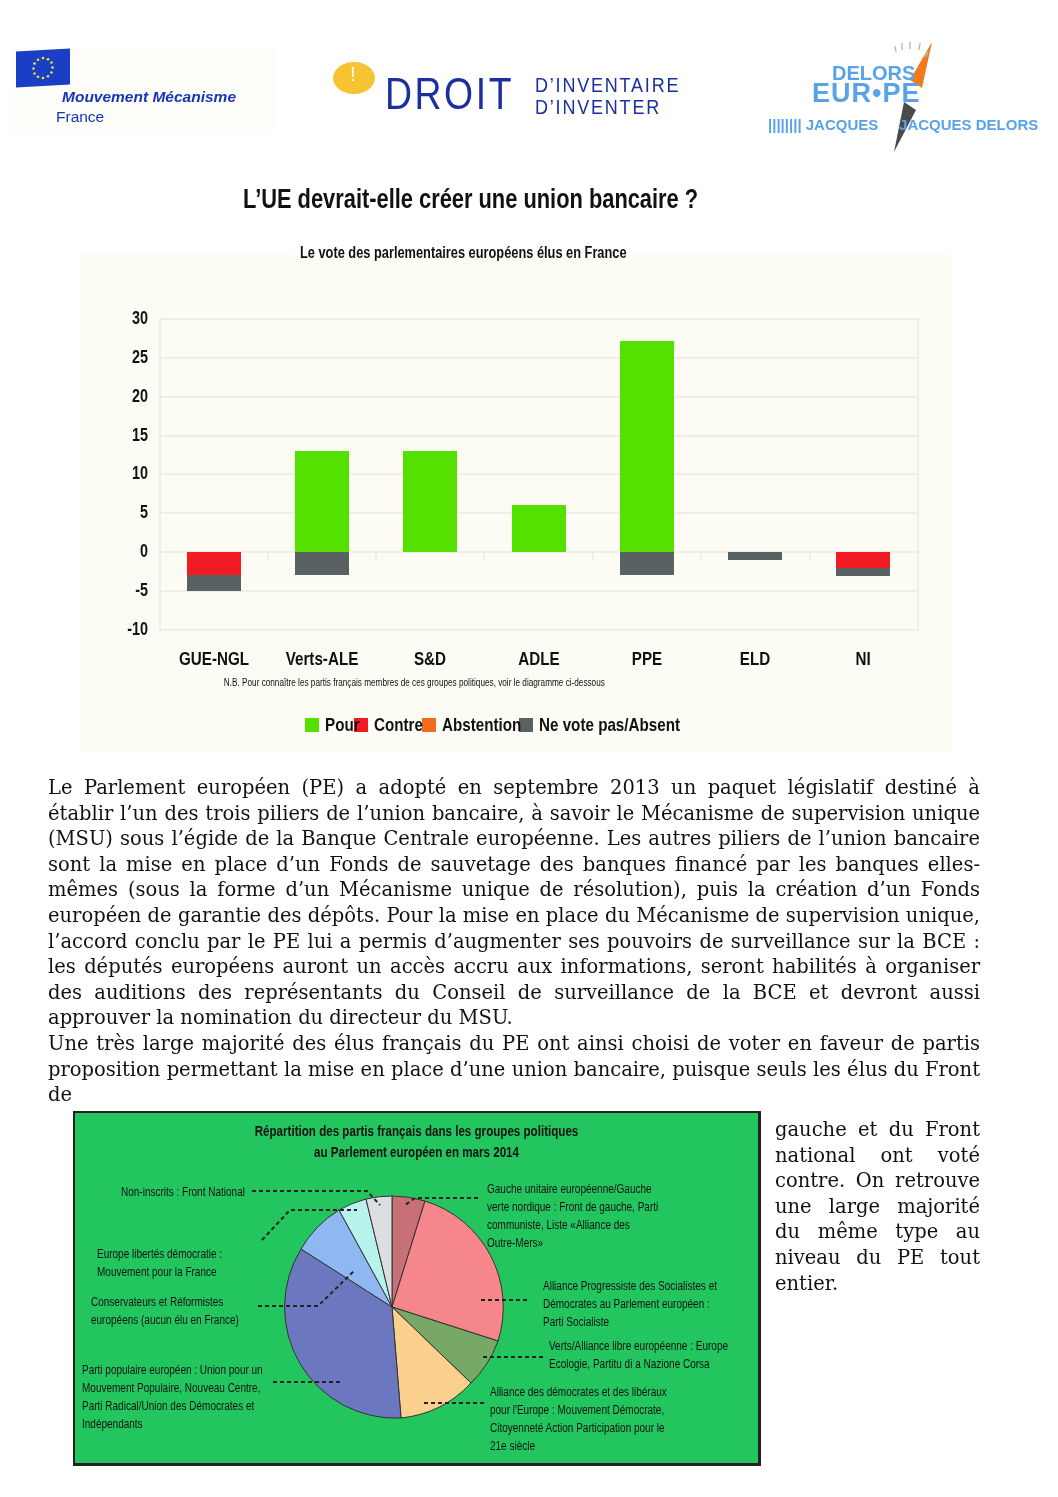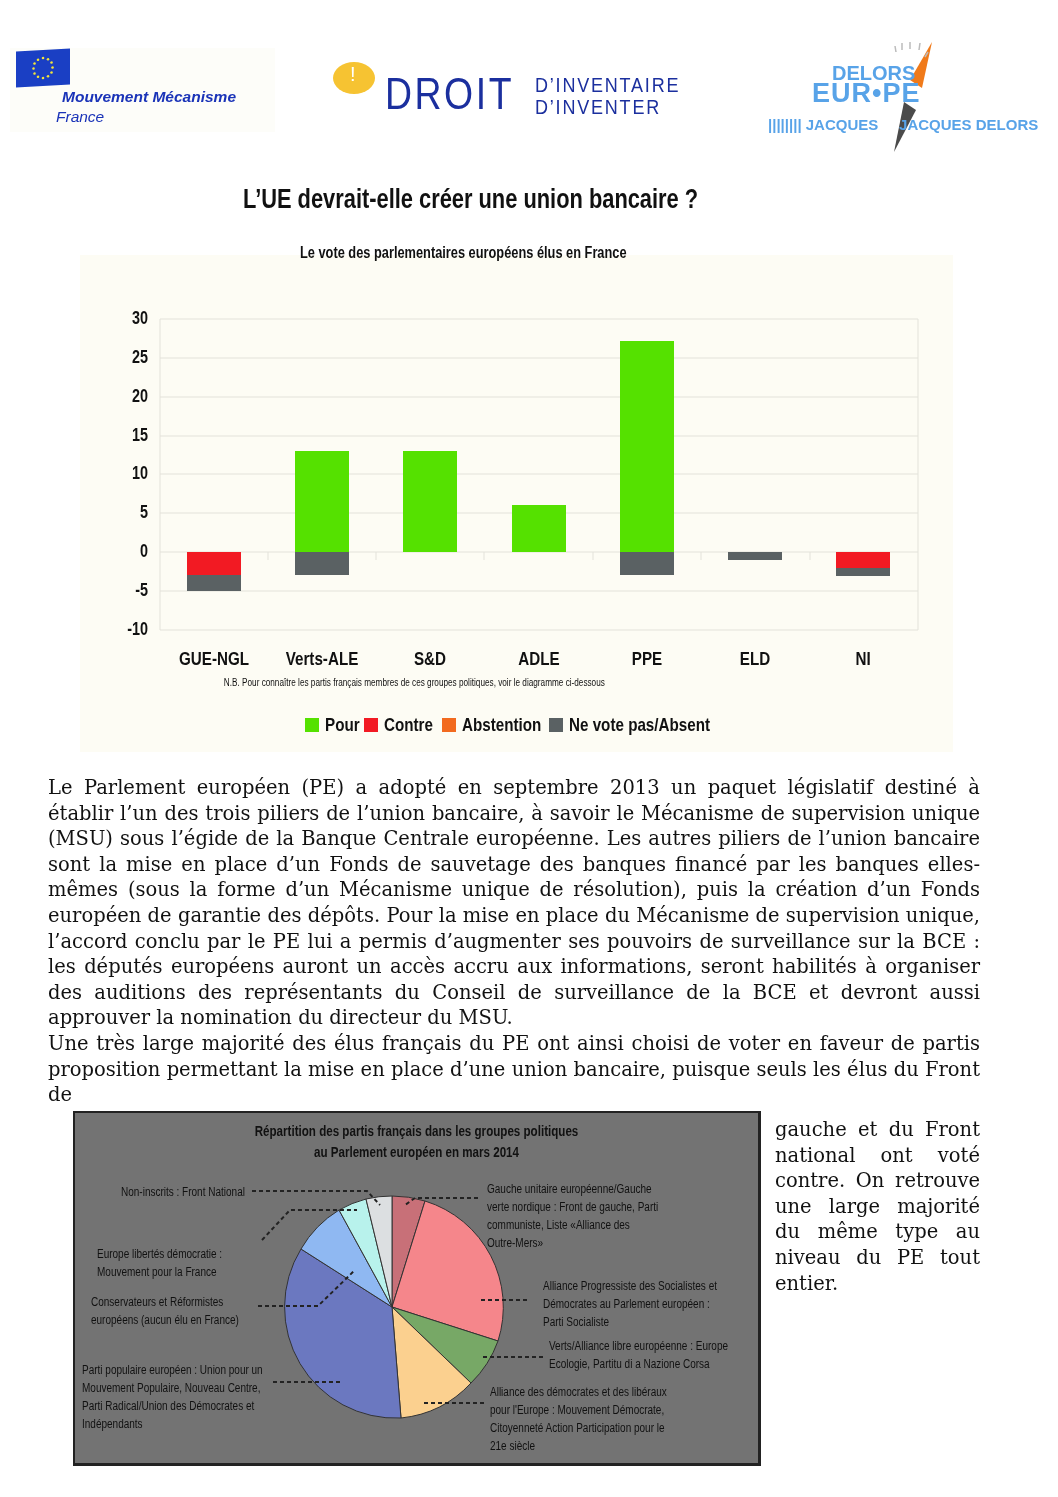--- a/index.html
+++ b/index.html
@@ -3,46 +3,46 @@
 <meta charset="utf-8">
 <style>
   html,body{margin:0;padding:0;background:#ffffff;}
   body{width:1058px;height:1497px;position:relative;overflow:hidden;font-family:"DejaVu Sans",sans-serif;}
   .abs{position:absolute;}
   .cond{font-family:"Liberation Sans",sans-serif;font-weight:bold;transform-origin:left top;}
   
   .logo-me{left:10px;top:48px;width:265px;height:84px;background:#fdfdf9;}
   .eu-flag{left:16px;top:50px;width:54px;height:36px;background:#1a3fc4;transform:skewY(-3deg);}
   .me-title{left:62px;top:88px;color:#1a33b8;font-size:15.5px;font-style:italic;font-weight:bold;font-family:"Liberation Sans",sans-serif;}
-  .me-sub{left:56px;top:108px;color:#1a33b8;font-size:15.5px;font-style:italic;font-family:"Liberation Sans",sans-serif;}
+  .me-sub{left:56px;top:108px;color:#1a33b8;font-size:15.5px;font-family:"Liberation Sans",sans-serif;}
   .droit-bubble{left:333px;top:62px;width:42px;height:32px;background:#f6c332;border-radius:50%;}
   .droit-bang{left:350px;top:63px;color:#fff;font-size:20px;font-family:"Liberation Sans",sans-serif;}
   .droit-big{left:385px;top:72px;color:#1b2f9e;font-size:44px;letter-spacing:3px;font-family:"Liberation Sans",sans-serif;transform:scaleX(0.85);transform-origin:left top;line-height:1;}
   .droit-small{left:535px;top:74px;color:#1b2f9e;font-size:20px;letter-spacing:2px;line-height:22px;font-family:"Liberation Sans",sans-serif;transform:scaleX(0.9);transform-origin:left top;}
   .ne-notre{left:832px;top:62px;color:#58a3e8;font-size:20px;font-weight:bold;font-family:"Liberation Sans",sans-serif;}
   .ne-europe{left:812px;top:78px;color:#58a3e8;font-size:27px;font-weight:bold;font-family:"Liberation Sans",sans-serif;letter-spacing:1px;}
   .ne-inst{left:768px;top:116px;color:#58a3e8;font-size:15px;font-weight:bold;font-family:"Liberation Sans",sans-serif;white-space:pre;}
   .ne-compass{left:880px;top:40px;}
   
   .main-title{left:243px;top:183px;font-size:28px;color:#111;transform:scaleX(0.78);white-space:nowrap;}
   .chart-box{left:80px;top:255px;width:873px;height:497px;background:#fdfcf4;}
   .chart-title{left:300px;top:244px;font-size:16px;color:#111;transform:scaleX(0.8);white-space:nowrap;}
   .ytick{font-size:18px;color:#111;width:60px;text-align:right;transform:scaleX(0.8);transform-origin:right center;}
   .xcat{font-size:19px;color:#111;width:110px;text-align:center;transform:scaleX(0.8);white-space:nowrap;}
   .nb{left:182px;top:677px;font-size:10px;color:#111;transform:scaleX(0.82);white-space:nowrap;font-family:"Liberation Sans",sans-serif;}
-  .legend{left:305px;top:714px;display:flex;gap:10px;align-items:center;white-space:nowrap;}
+  .legend{left:305px;top:714px;display:flex;align-items:center;white-space:nowrap;}
   .leg-item{display:flex;align-items:center;gap:6px;}
   .leg-sw{width:14px;height:14px;display:inline-block;}
   .leg-lbl{font-size:19px;font-weight:bold;font-family:"Liberation Sans",sans-serif;color:#111;transform:scaleX(0.8);transform-origin:left center;display:inline-block;margin-right:-14px;}
   
   .body-text{left:48px;top:775px;width:932px;font-family:"DejaVu Serif",serif;font-size:19.5px;line-height:25.6px;color:#111;text-align:justify;}
   .body-text p{margin:0;}
   .side-text{left:775px;top:1085px;width:205px;font-family:"DejaVu Serif",serif;font-size:19.5px;line-height:25.6px;color:#111;text-align:justify;margin-top:32px;}
   
-  .pie-box{left:73px;top:1111px;width:683px;height:350px;border:2px solid #222;border-bottom-width:3px;border-right-width:3px;background:#737373;}
+  .pie-box{left:73px;top:1111px;width:683px;height:350px;border:2px solid #222;border-bottom-width:3px;border-right-width:3px;background:#22c55e;}
   .pie-title{font-size:14.5px;color:#111;text-align:center;font-family:"Liberation Sans",sans-serif;font-weight:bold;transform:scaleX(0.8);transform-origin:center top;width:683px;left:0;line-height:21px;}
   .pie-lbl{font-size:12.5px;color:#111;font-family:"Liberation Sans",sans-serif;line-height:18px;transform:scaleX(0.8);transform-origin:left top;white-space:nowrap;}
 </style>
 </head>
 <body>
 
 <div class="abs logo-me"></div>
 <div class="abs eu-flag">
   <svg width="54" height="36" viewBox="0 0 54 36">
     <g fill="#f3e53a">

